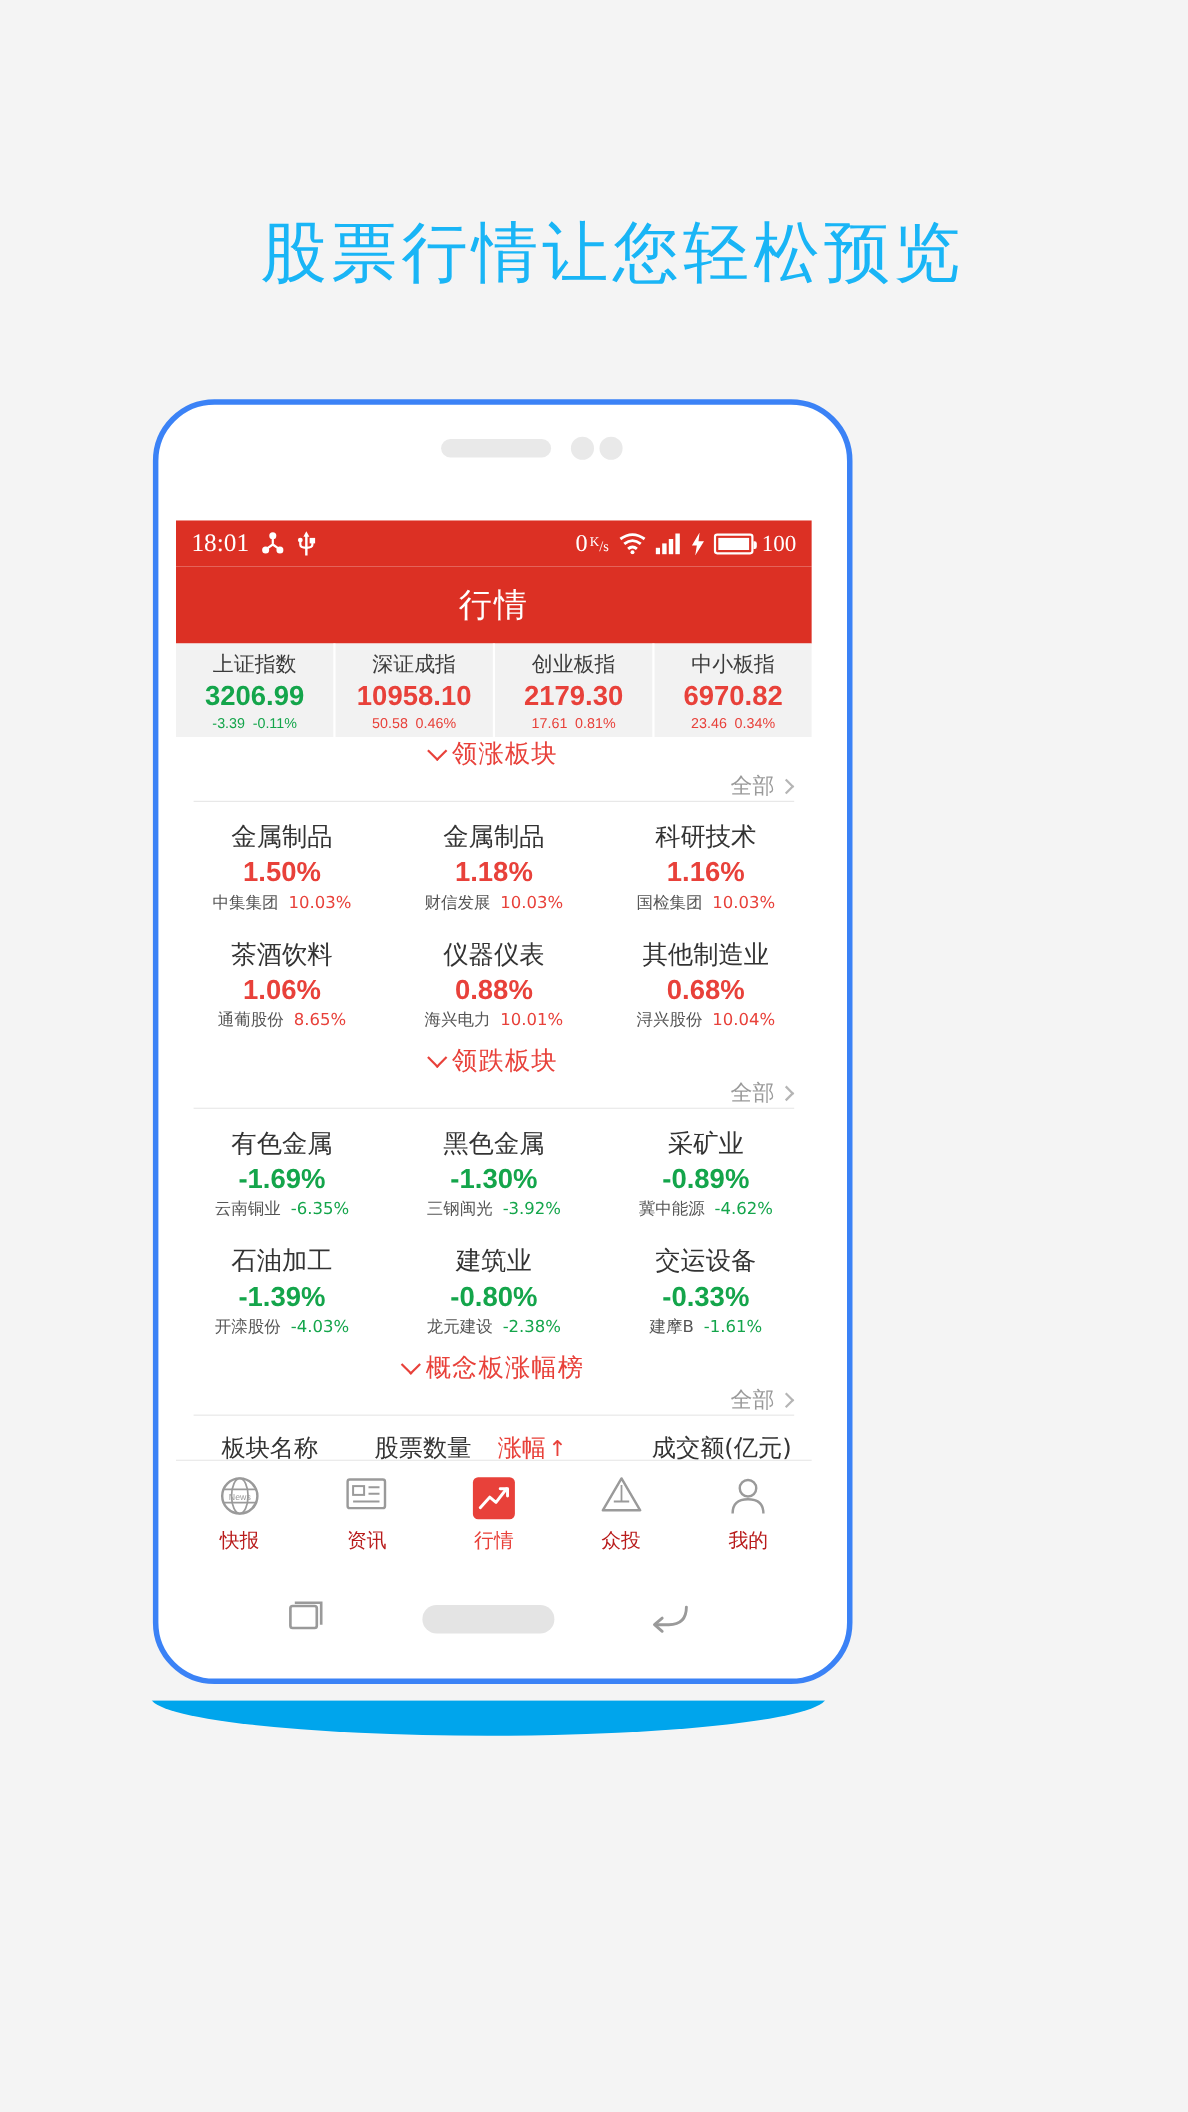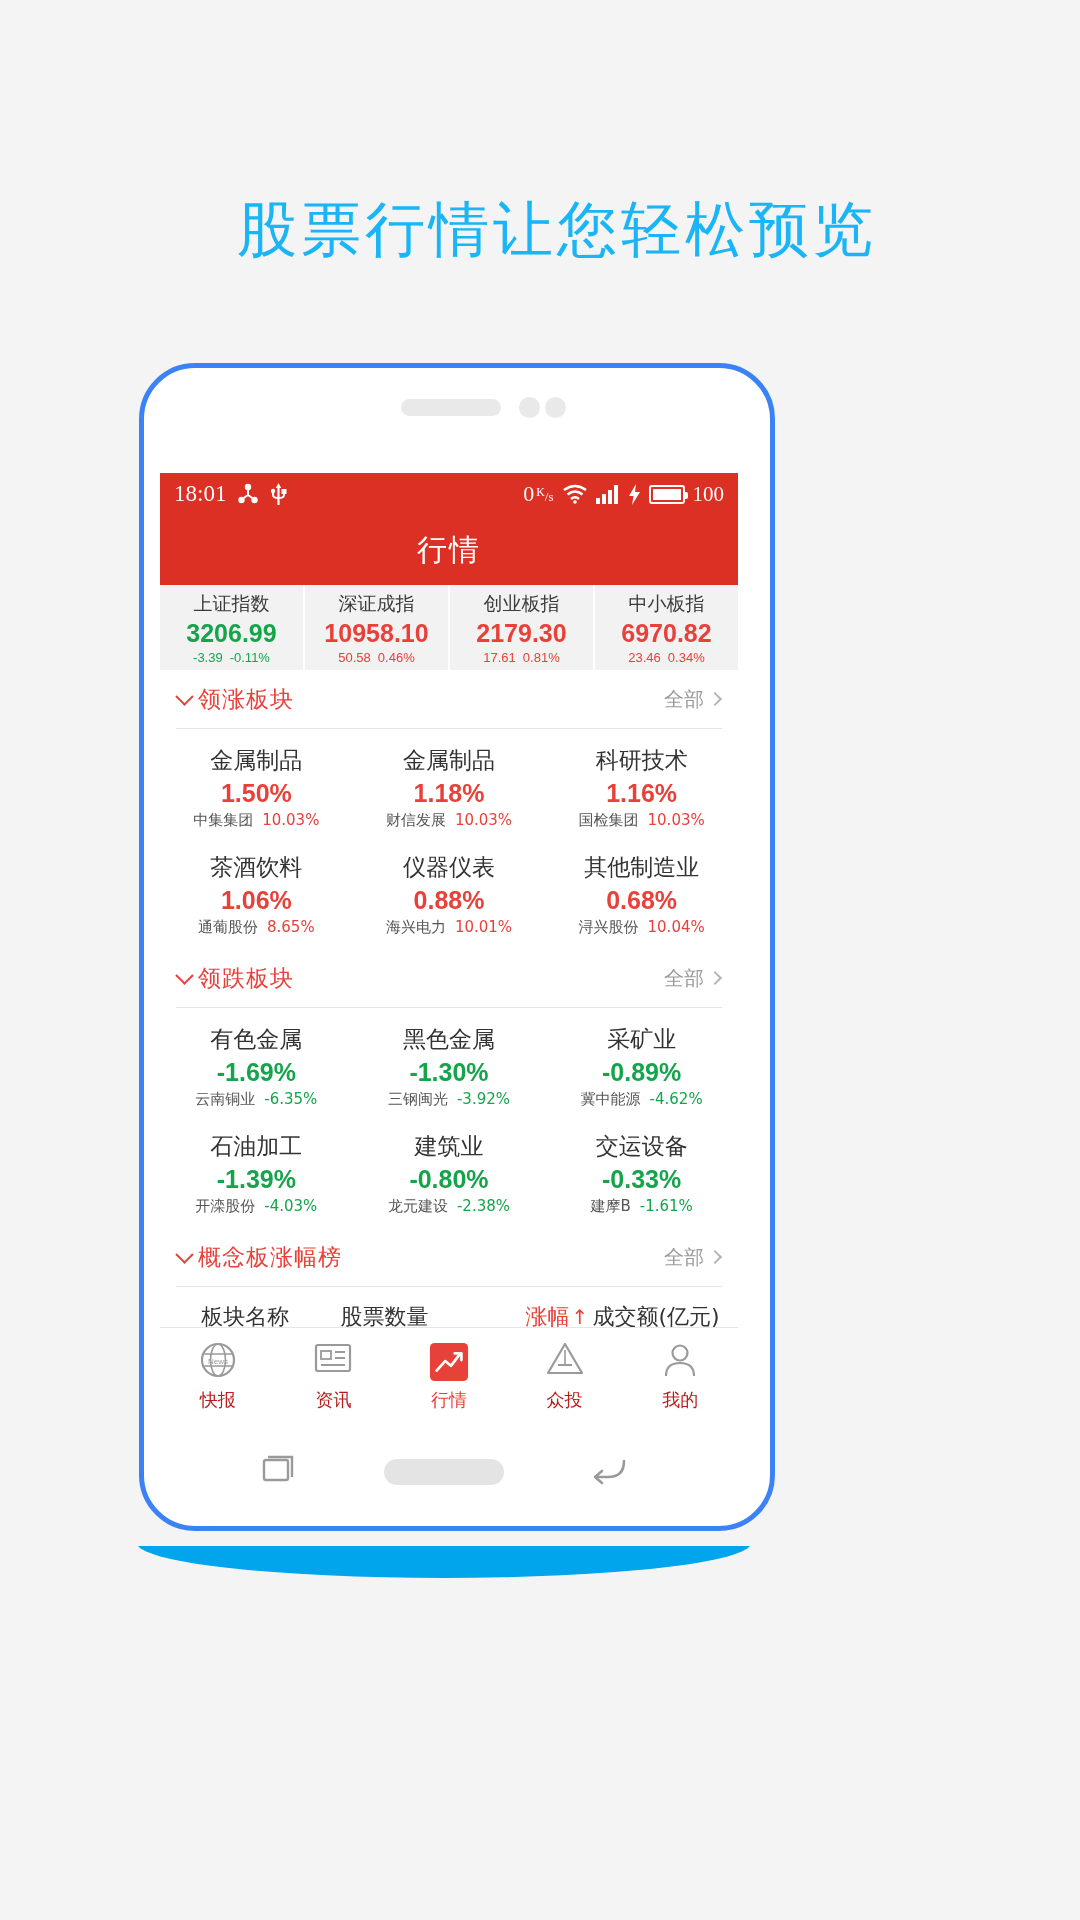--- a/index.html
+++ b/index.html
@@ -93,20 +93,21 @@
   .idx-name { font-size: 19px; color: #3b3b3b; font-family: "DejaVu Sans", sans-serif; }
   .idx-val { font-size: 25px; font-weight: bold; }
   .idx-chg { font-size: 13px; display: flex; gap: 7px; }
   .up { color: #e8413a; }
   .down { color: #14a54b; }
 
   
   .sec-head {
     height: 58px; display: flex; align-items: center; padding: 0 18px;
     background: #fff;
+    flex-direction: column;
   }
   .sec-title {
     color: #e8413a; font-size: 23px; letter-spacing: 1px;
     font-family: "DejaVu Sans", sans-serif;
     display: flex; align-items: center; gap: 7px;
   }
   .chev-d {
     display: inline-block; width: 13px; height: 13px;
     border-right: 2px solid #e8413a; border-bottom: 2px solid #e8413a;
     transform: rotate(45deg) translate(-2px,-2px);
@@ -135,21 +136,21 @@
               font-family: "DejaVu Sans", sans-serif; }
   .si-stock .sp { font-size: 15px; }
 
   
   .tbl-head {
     display: flex; align-items: center; height: 60px; padding: 0 14px;
     font-size: 22px; color: #333; font-family: "DejaVu Sans", sans-serif;
   }
   .th { flex: 1; text-align: center; }
   .th.c1 { flex: 1.05; }
-  .th.c3 { color: #e8413a; display: flex; align-items: center; justify-content: flex-end; gap: 2px; }
+  .th.c3 { color: #e8413a; display: flex; align-items: center; justify-content: flex-start; gap: 2px; }
   .arrow-up { color: #e8413a; font-size: 20px; }
 
   
   .tabbar {
     position: absolute; left: 0; bottom: 0; width: 578px; height: 96px;
     border-top: 1px solid #e6e6e6; background: #fff;
     display: flex; align-items: center;
   }
   .tab { flex: 1; display: flex; flex-direction: column; align-items: center; gap: 6px; }
   .tab-label { font-size: 18px; color: #b91c1c; font-family: "DejaVu Sans", sans-serif; }

